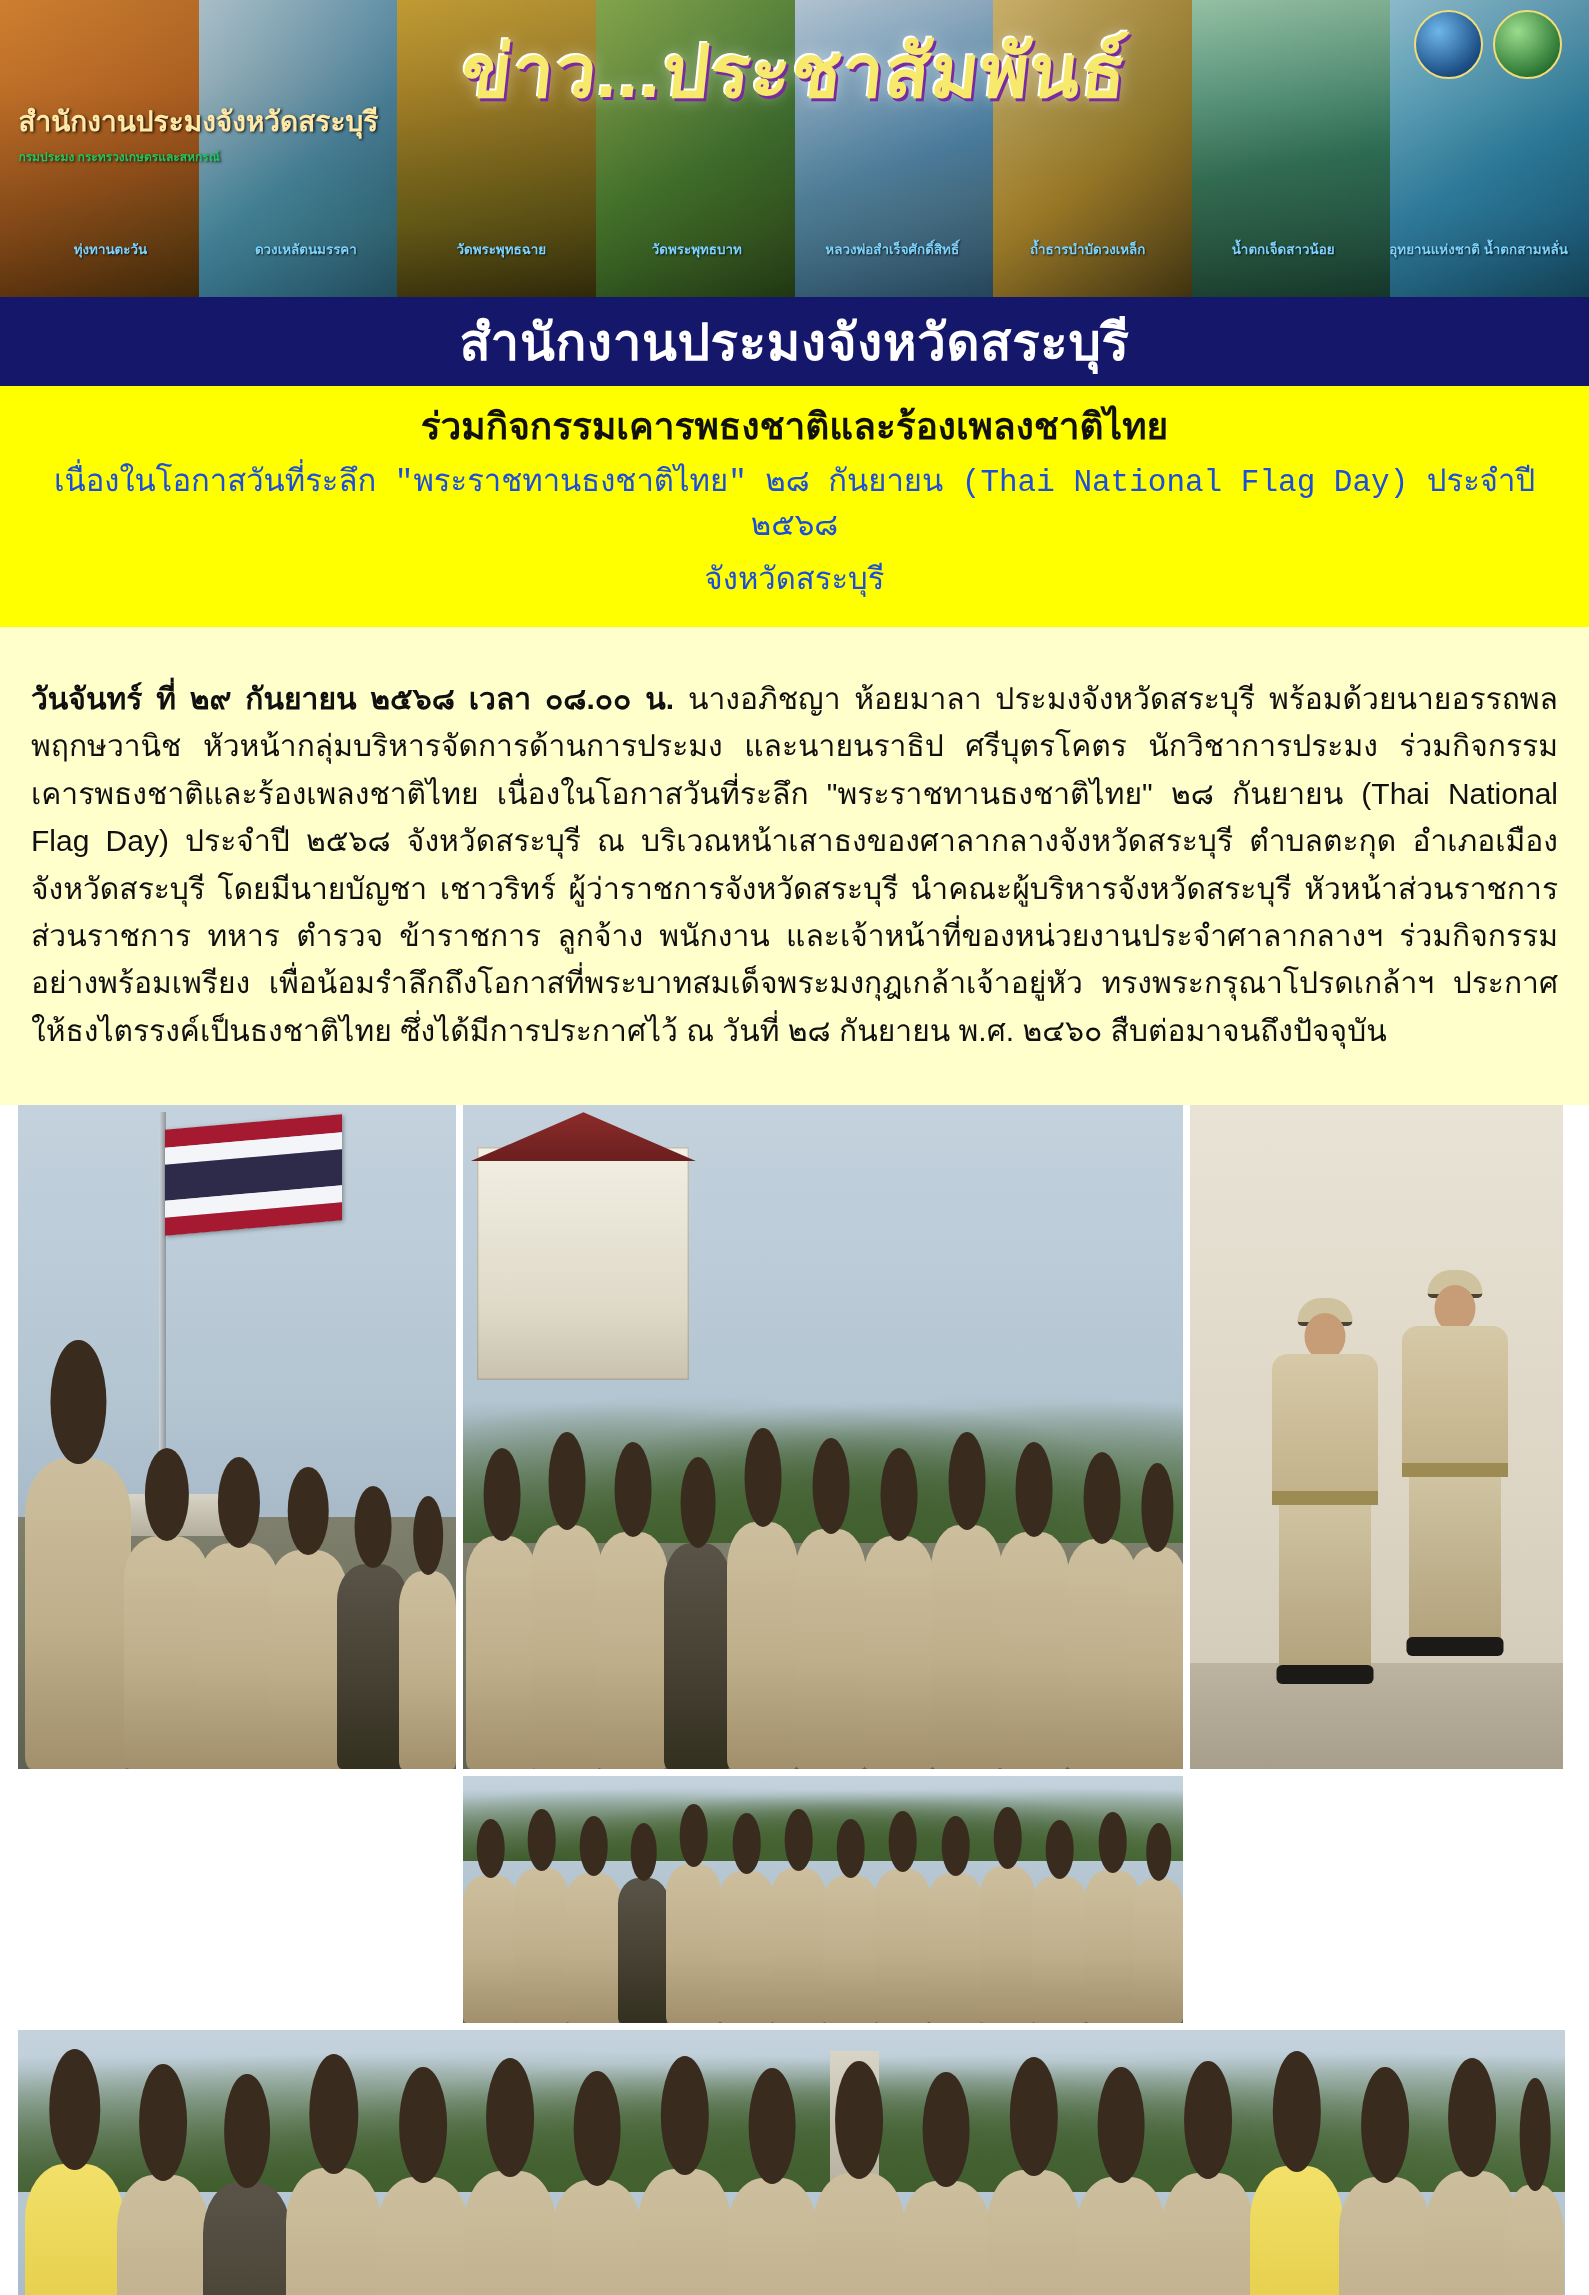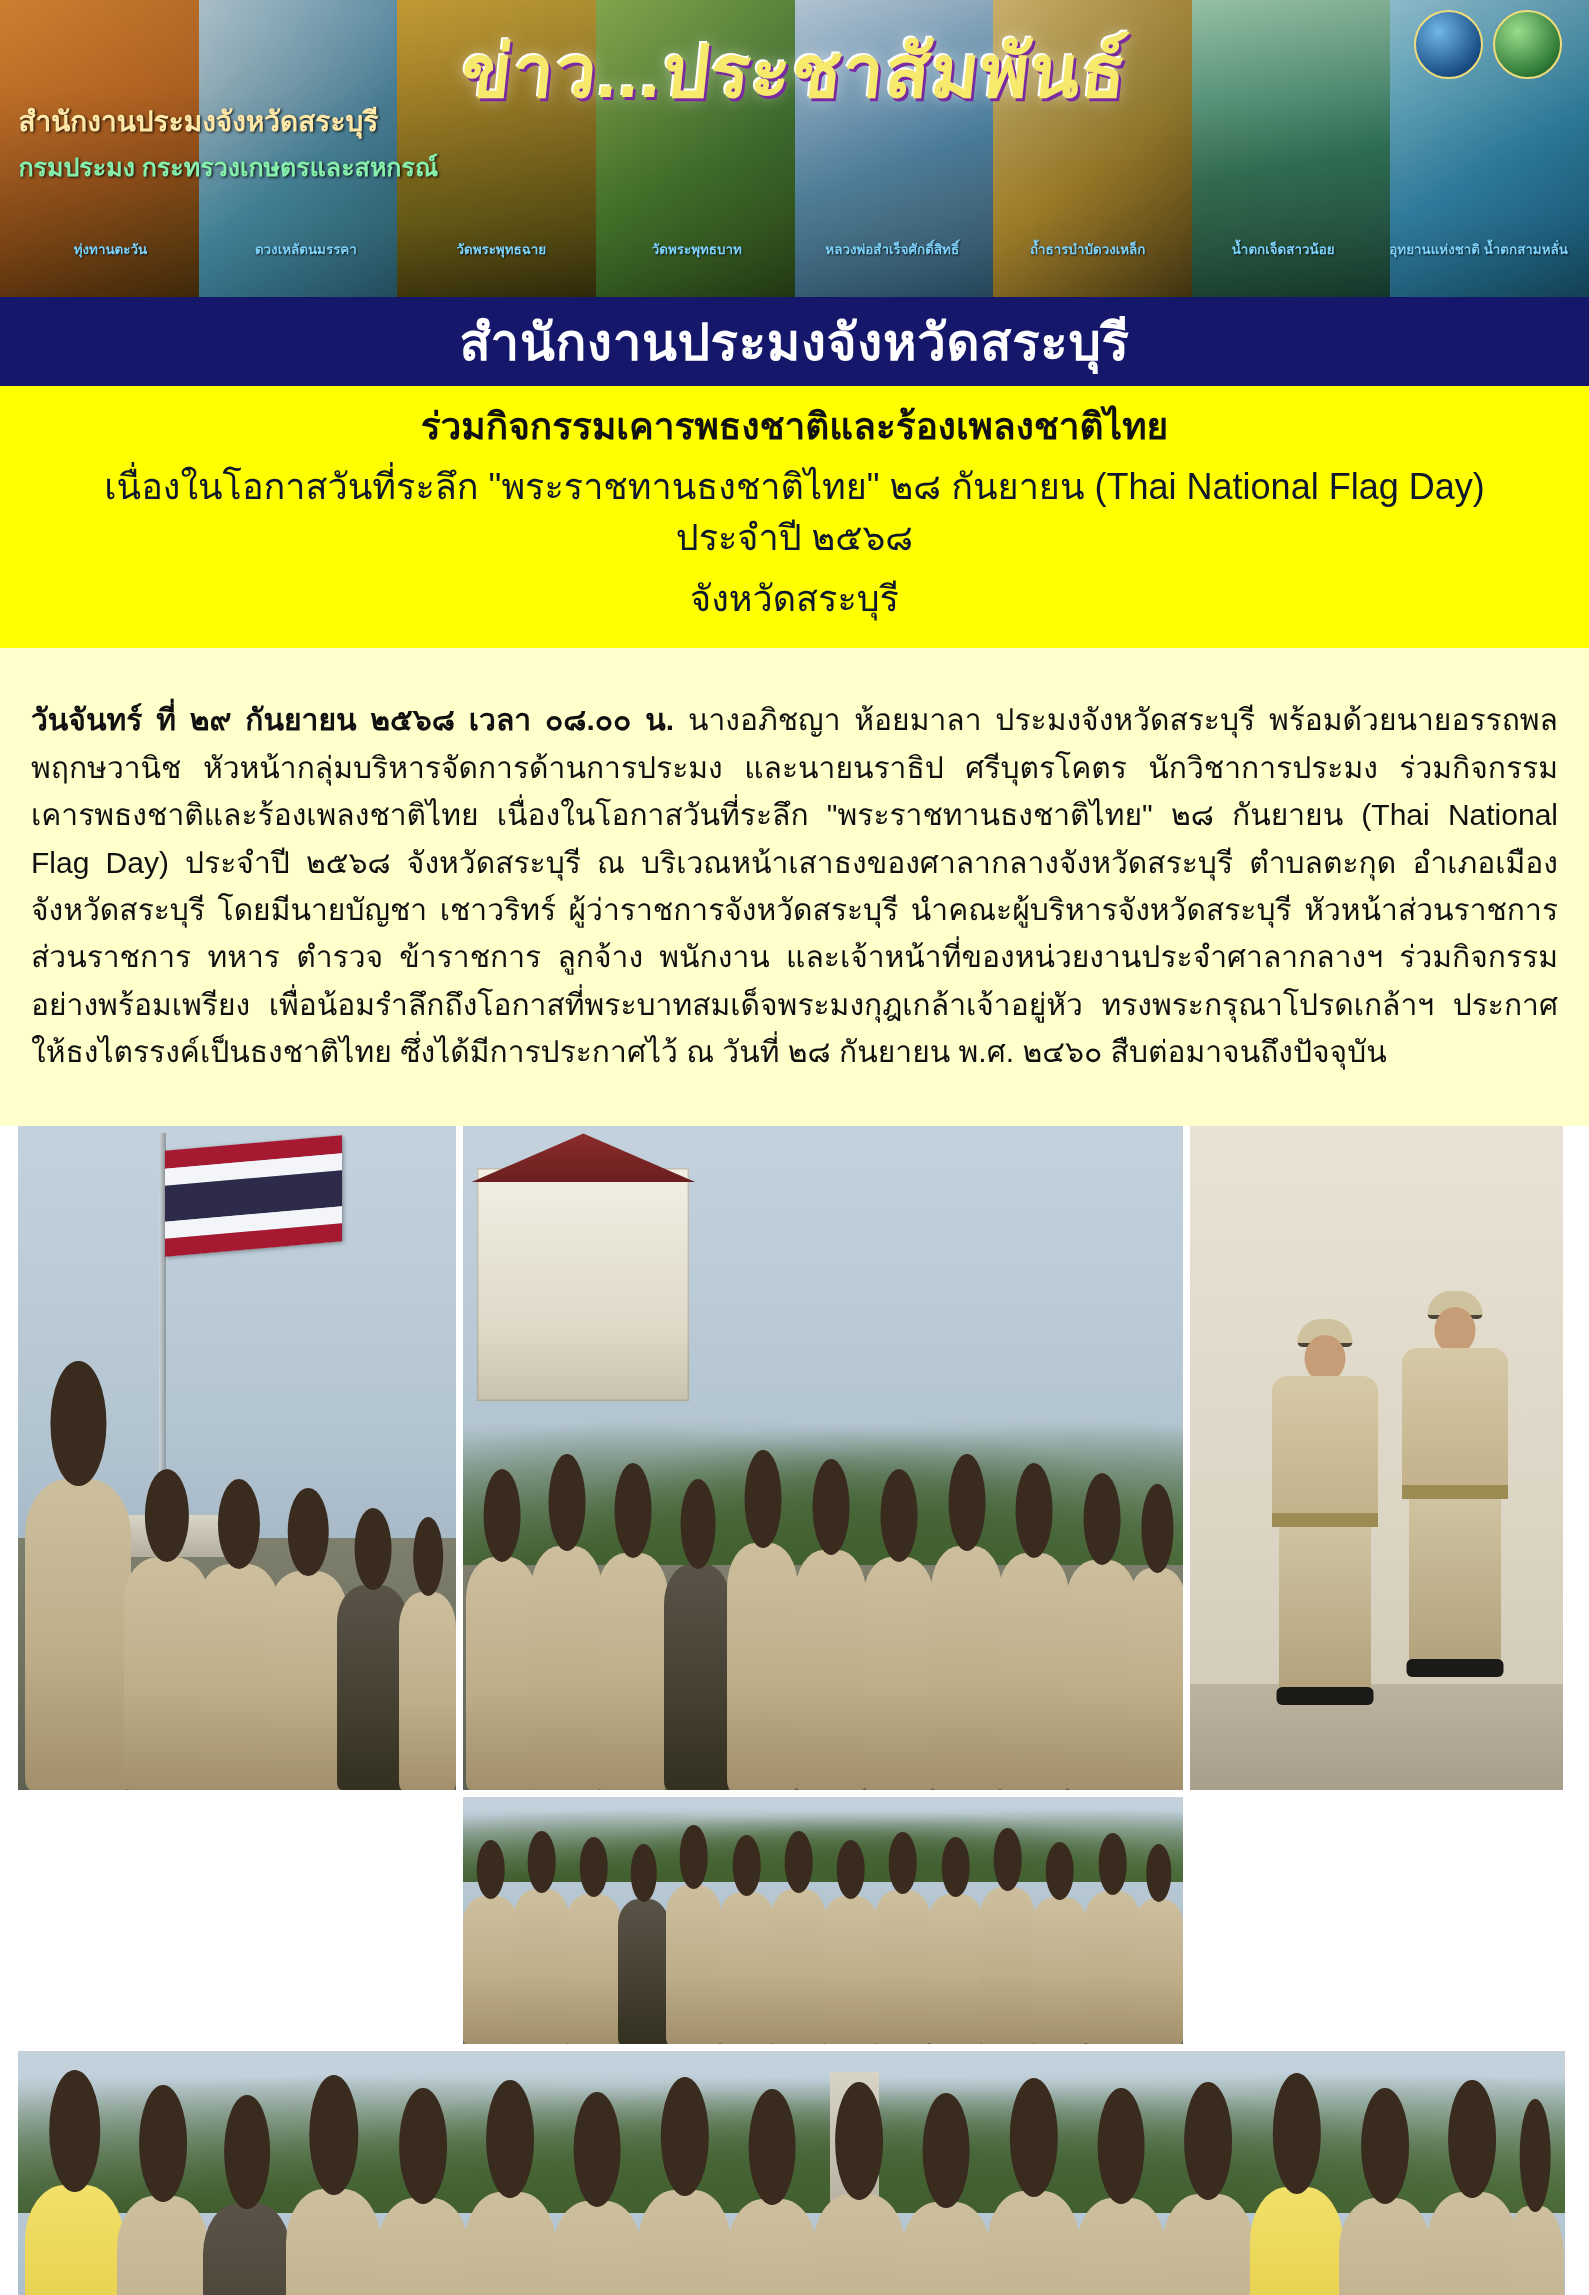--- a/index.html
+++ b/index.html
@@ -87,22 +87,22 @@
     position: absolute;
     left: 18.4px; top: 99px;
     z-index: 7;
     color: #ffe9a8;
     font-size: 28px;
     font-weight: bold;
     text-shadow: 1.4px 1.4px 2.8px rgba(0,0,0,.85);
   }
   .banner-org small {
     display: block;
-    font-size: 25px;
-    color: #86efac;
+    font-size: 12px;
+    color: #22c55e;
     margin-top: 4.2px;
     font-weight: bold;
   }
   .banner-caps {
     position: absolute;
     left: 0; right: 0; bottom: 37px;
     z-index: 7;
     display: flex;
     padding: 0 12.7px;
     box-sizing: border-box;
@@ -155,24 +155,25 @@
     box-sizing: border-box;
     text-align: center;
   }
   .subtitle-main {
     font-size: 37px;
     font-weight: bold;
     color: #111111;
     line-height: 1.25;
   }
   .subtitle-sub {
-    font-size: 36px;
-    color: #0f172a;
+    font-size: 31px;
+    color: #1d4ed8;
     line-height: 1.42;
     margin-top: 10px;
+    font-family: Liberation Mono, monospace;
   }
 
   
   .body-block {
     width: 1589px;
     background: #ffffcc;
     padding: 18.4px 31px 21px;
     box-sizing: border-box;
   }
   .body-text {

